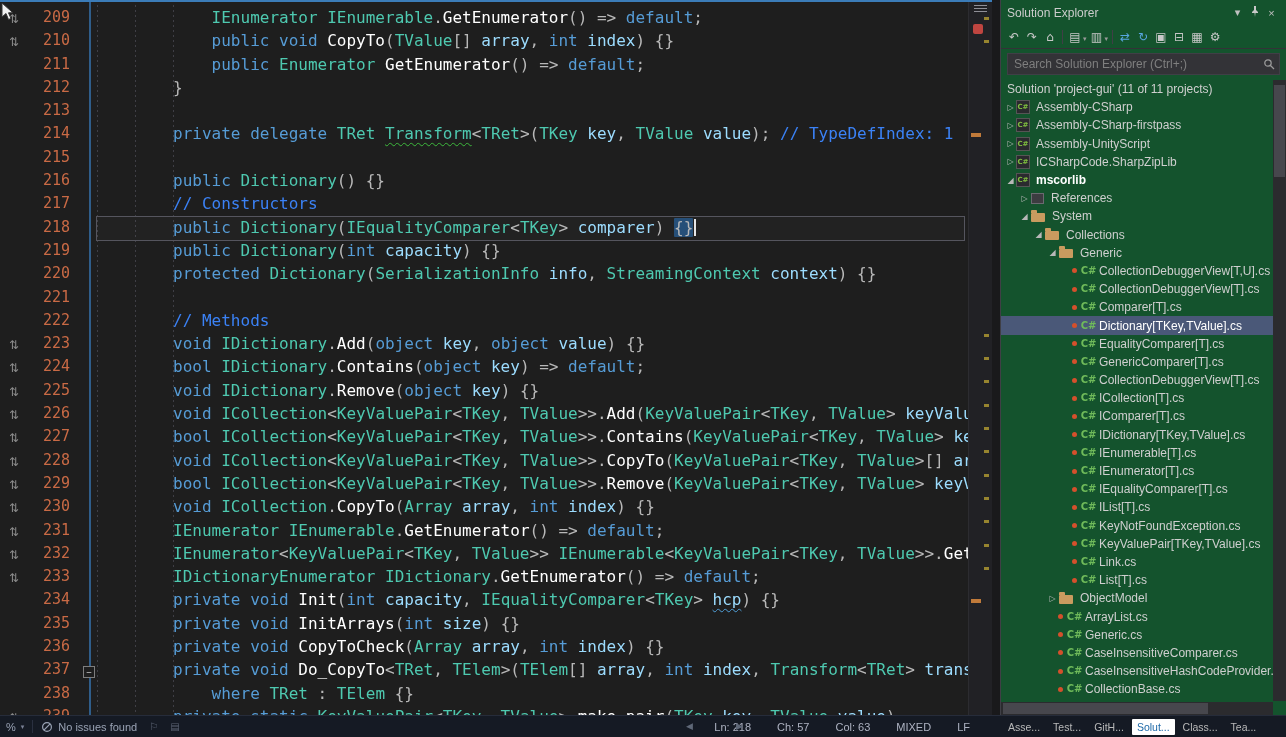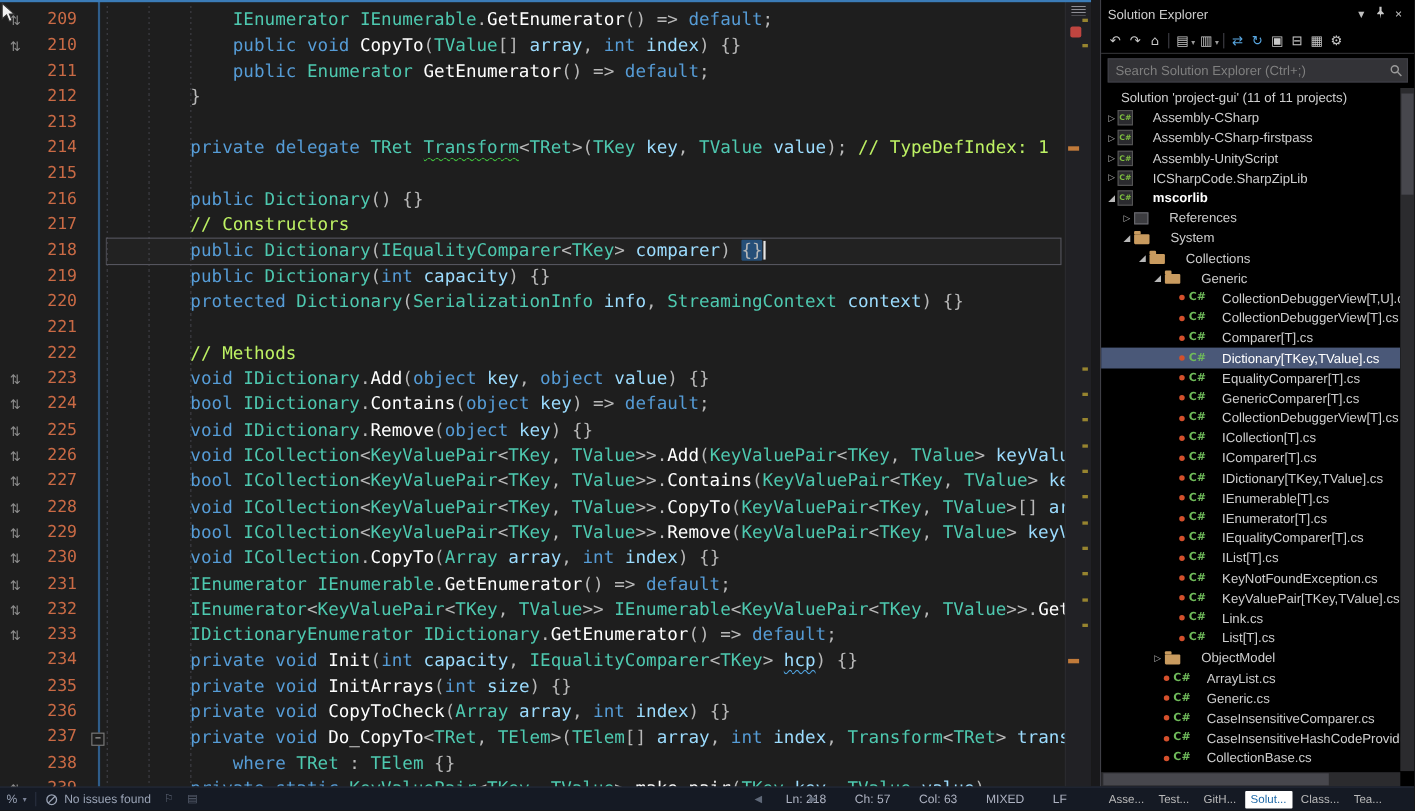--- a/index.html
+++ b/index.html
@@ -14,37 +14,37 @@
   .col-nums{position:absolute;left:28px;top:0;width:52px;padding-top:8px;z-index:3}
   .n-row{height:23.3px;line-height:23.3px;text-align:right;padding-right:10px;color:#c96a45;font:15px "DejaVu Sans Mono",monospace}
   .outline-line{position:absolute;left:89px;top:0;width:2px;height:100%;background:#2f5d8a;z-index:1}
   .fold-box{position:absolute;left:83px;top:666px;width:12px;height:12px;border:1px solid #7e7e7e;background:#1e1e1e;color:#c8c8c8;font:9px/10px "DejaVu Sans Mono",monospace;text-align:center;z-index:6}
   .code-area{position:absolute;left:96px;top:0;right:24px;height:100%;padding-top:8px;overflow:hidden}
   .code-line{position:relative;z-index:2;height:23.3px;line-height:23.3px;white-space:pre;font:16px "DejaVu Sans Mono",monospace;color:#b8b8b8}
   .guide{position:absolute;top:0;bottom:0;width:1px;z-index:0;background:repeating-linear-gradient(180deg,#3f3f46 0 2px,transparent 2px 5px)}
   .current-line-box{position:absolute;left:0;right:3px;top:216px;height:25px;border:1px solid #55555e;background:rgba(255,255,255,0.02);z-index:1}
   .caret{display:inline-block;width:1.5px;height:17px;background:#e6e6e6;vertical-align:-3px;margin-left:1px}
   .tk-k{color:#569cd6}.tk-t{color:#4ec9b0}.tk-m{color:#ffffff}.tk-p{color:#9cdcfe}
-  .tk-c{color:#bef264}.tk-d{color:#b8b8b8}
+  .tk-c{color:#3b82f6}.tk-d{color:#b8b8b8}
   .tk-sel{background:#264f78;border-radius:1px}
   .tk-sq{text-decoration:underline;text-decoration-style:wavy;text-decoration-color:#3db93d;text-decoration-thickness:1px;text-underline-offset:3px}
   .tk-u{text-decoration:underline;text-decoration-style:wavy;text-decoration-color:#4f9fd8;text-decoration-thickness:1px;text-underline-offset:3px}
 
   
   .anno-strip{position:absolute;right:0;top:0;width:24px;height:100%;background:#212125;border-left:1px solid #2c2c30;z-index:4}
   .grip{position:absolute;left:5px;top:5px;width:13px;height:9px;background:repeating-linear-gradient(180deg,#8f8f97 0 1px,transparent 1px 3px)}
   .mk{position:absolute}
   .mk.red{left:4px;top:24px;width:10px;height:10px;background:#bf4540;border-radius:2px}
   .mk.orange{left:2px;width:10px;height:4px;background:#c07a3a}
   .mk.olive{right:3px;width:5px;height:3px;background:#97842f}
 
   .gap{position:absolute;left:992px;top:0;width:8px;height:715px;background:#19191b}
 
   
-  .sepanel{position:absolute;left:1000px;top:0;width:286px;height:715px;background:#000000;border-left:1px solid #3f3f46;color:#cfcfcf}
+  .sepanel{position:absolute;left:1000px;top:0;width:286px;height:715px;background:#14532d;border-left:1px solid #3f3f46;color:#cfcfcf}
   .se-head{height:25px;display:flex;align-items:center;padding:0 6px;font-size:12px;color:#cccccc}
   .se-title{flex:1;white-space:nowrap;overflow:hidden}
   .hicon{width:17px;text-align:center;color:#c0c0c0;font-size:11px;cursor:default}
   .se-toolbar{height:24px;display:flex;align-items:center;padding:0 4px;border-bottom:1px solid #333337}
   .tbi{min-width:18px;height:18px;display:inline-flex;align-items:center;justify-content:center;color:#c8c8c8;font-size:12px;font-family:"DejaVu Sans",sans-serif}
   .tbi.accent{color:#58a6e0}
   .tb-caret{font-size:7px;color:#9a9a9a;margin:4px 1px 0 -1px}
   .tbsep{width:1px;height:14px;background:#3f3f46;margin:0 3px}
   .se-search{margin:4px 6px 2px 6px;height:22px;background:#333337;border:1px solid #3f3f46;display:flex;align-items:center}
   .se-search input{flex:1;min-width:0;background:transparent;border:0;outline:none;color:#bbbbbb;font-size:12px;padding:0 6px;font-family:"Liberation Sans",sans-serif}
@@ -53,21 +53,21 @@
   .tree{position:absolute;top:80px;left:0;right:13px;bottom:14px;overflow:hidden;font-size:12px}
   .trow{height:18.2px;display:flex;align-items:center;white-space:nowrap;overflow:hidden}
   .trow.sel{background:#4a5878;color:#ffffff}
   .exp{width:11px;flex:none;text-align:center;font-size:8px;color:#b8b8b8}
   .dot{width:5px;height:5px;border-radius:50%;background:#d4502c;margin:0 3px 0 0;flex:none}
   .csicon{color:#6fba5a;font:bold 10px/14px "DejaVu Sans",sans-serif;width:17px;flex:none;text-align:center}
   .ficon{width:14px;height:9px;background:#c99b5f;border-radius:1px;margin:2px 5px 0 1px;flex:none;position:relative}
   .ficon::before{content:"";position:absolute;left:0;top:-3px;width:6px;height:3px;background:#c99b5f;border-radius:1px 1px 0 0}
   .picon{width:14px;height:14px;margin-right:4px;flex:none;background:#2a2a2e;border:1px solid #555;color:#7fbf3f;font:bold 7px/12px "DejaVu Sans",sans-serif;text-align:center}
   .ricon{width:13px;height:11px;margin:0 5px 0 1px;flex:none;background:#3c3c40;border:1px solid #6a6a70}
-  .tlabel{margin-left:14px}
+  .tlabel{margin-left:2px}
   .bold{font-weight:bold;color:#ffffff}
   .se-sb-v{position:absolute;right:0;top:80px;bottom:14px;width:13px;background:#2b2b2e}
   .se-sb-v .thumb{position:absolute;left:1px;right:1px;top:5px;height:92px;background:#47474d}
   .se-sb-h{position:absolute;left:0;right:13px;bottom:0;height:13px;background:#2b2b2e}
   .se-sb-h .thumb{position:absolute;top:1px;bottom:1px;left:2px;width:205px;background:#47474d}
 
   
   .statusbar{position:absolute;left:0;top:715px;width:1000px;height:22px;background:#151a24;border-top:1px solid #262c3a;color:#9aa3b5;font-size:11px;display:flex;align-items:center}
   .sb-item{padding:0 6px;display:inline-flex;align-items:center;gap:5px;white-space:nowrap}
   .sb-caret{font-size:7px;color:#7a8296}

